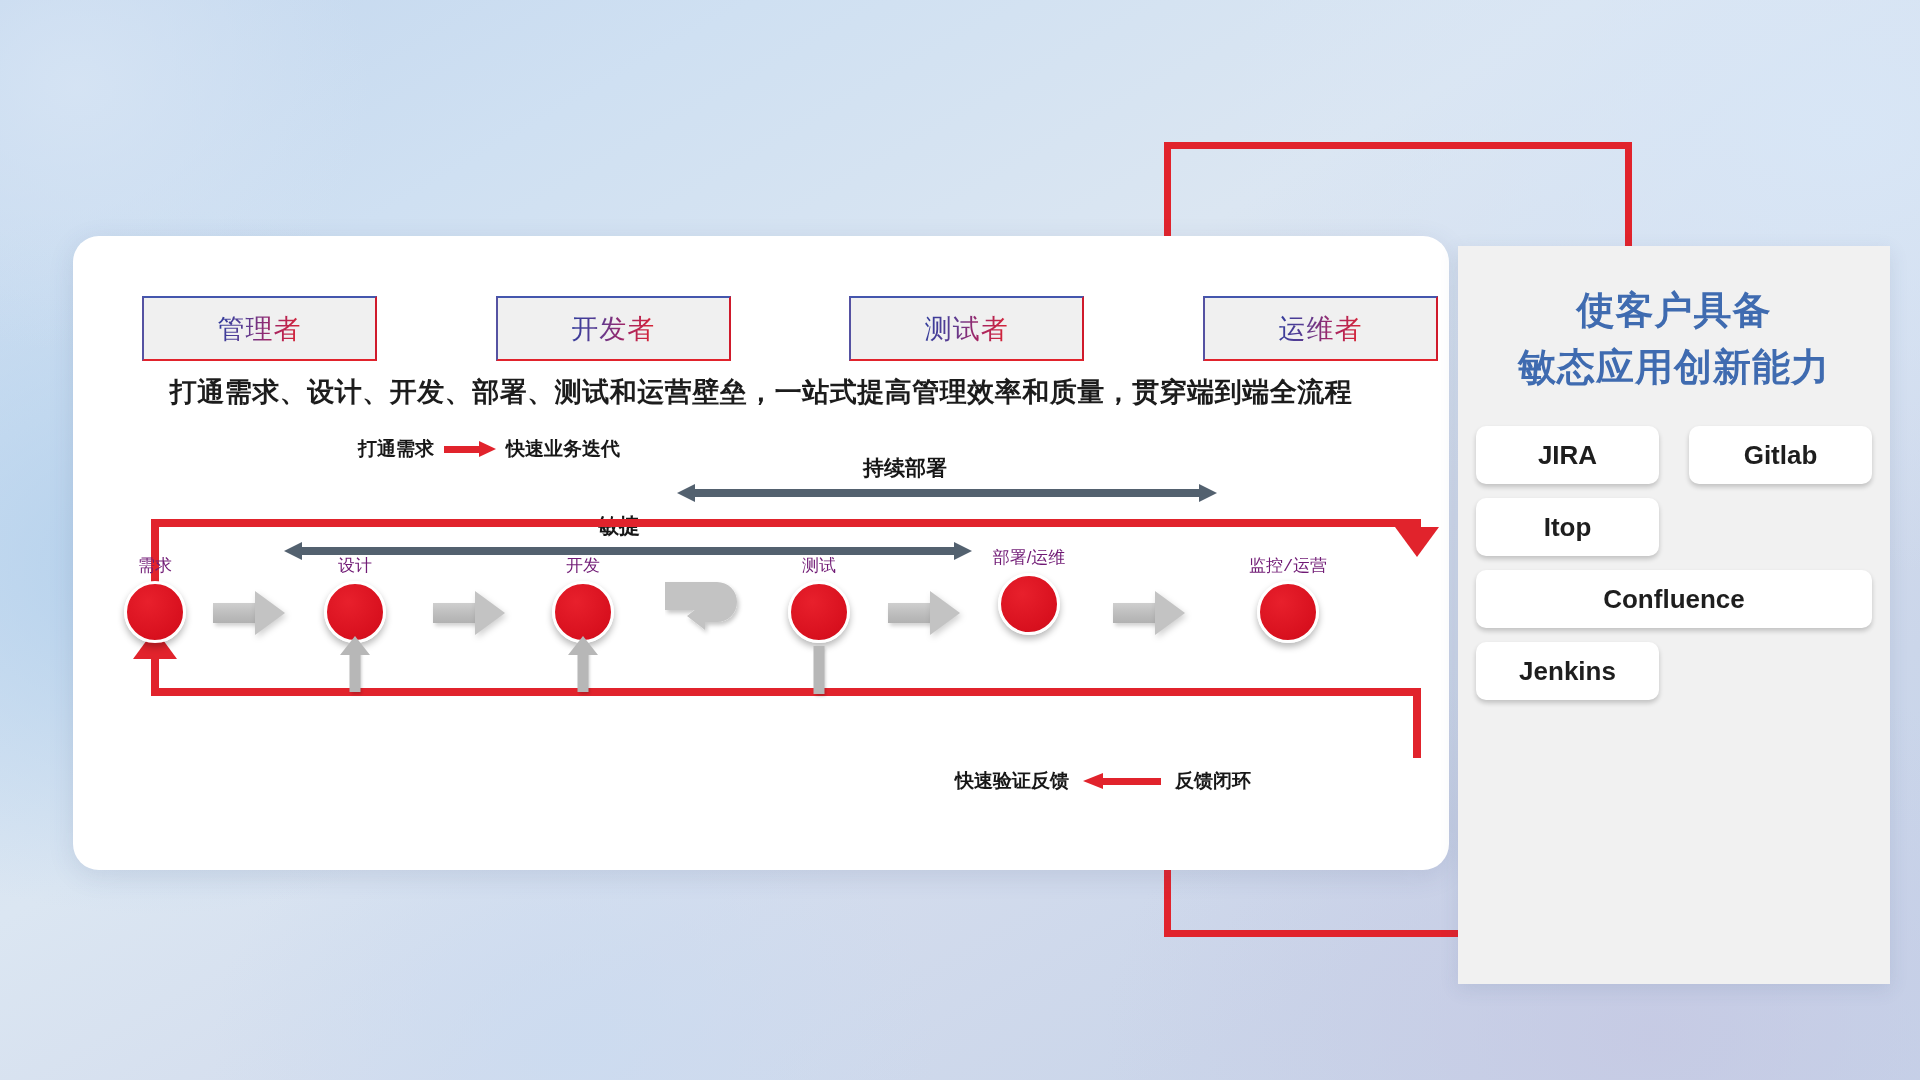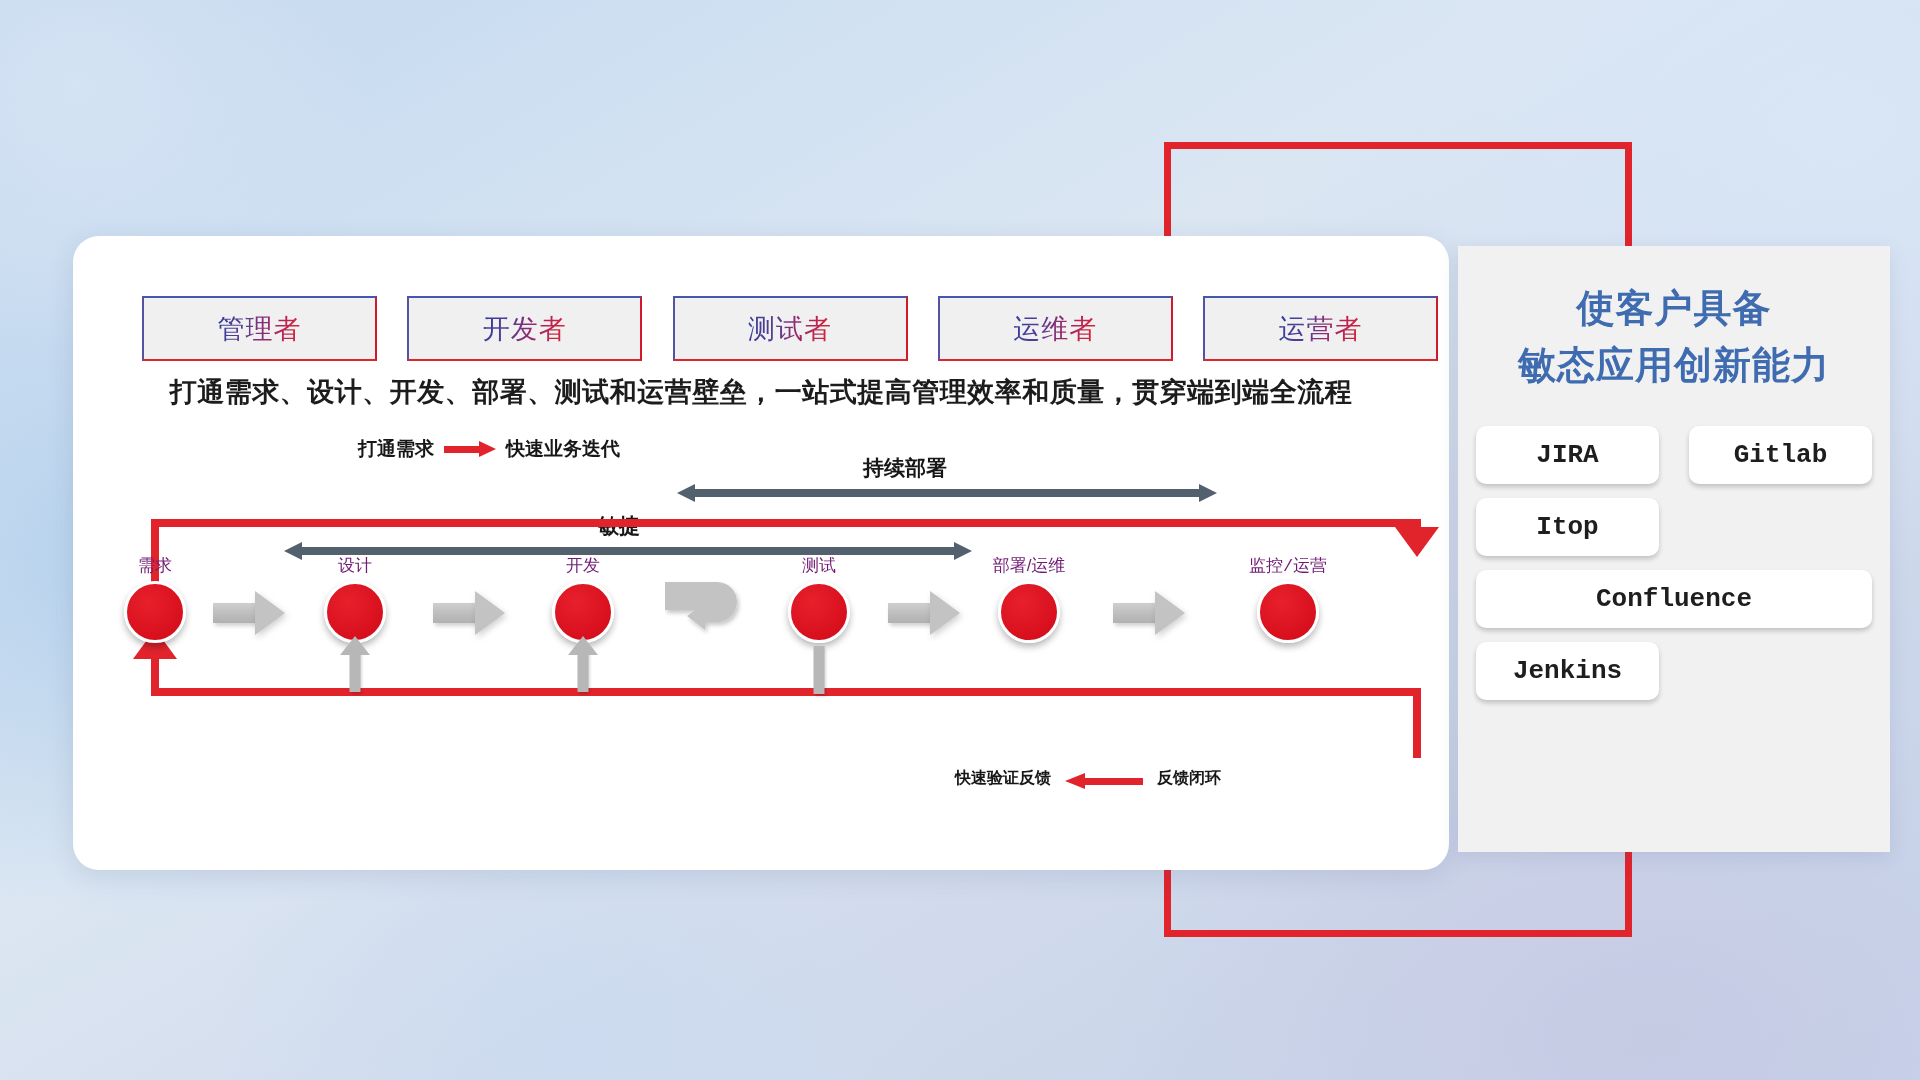--- a/index.html
+++ b/index.html
@@ -85,22 +85,22 @@
   .arrow-red-right .shaft{ position:absolute; left:0; top:5px; width:36px; height:7px; background:#e1232c; }
   .arrow-red-right .head{
     position:absolute; right:0; top:0; width:0; height:0;
     border-top:8px solid transparent; border-bottom:8px solid transparent;
     border-left:17px solid #e1232c;
   }
 
   
   #legend-feedback{
     position:absolute; left:882px; top:532px;
-    display:flex; align-items:flex-end; gap:14px;
-    font-size:16px; font-weight:bold; color:#171717;
+    display:flex; align-items:center; gap:14px;
+    font-size:19px; font-weight:bold; color:#171717;
   }
   .arrow-red-left{ position:relative; width:78px; height:16px; }
   .arrow-red-left .shaft{ position:absolute; right:0; top:5px; width:58px; height:7px; background:#e1232c; }
   .arrow-red-left .head{
     position:absolute; left:0; top:0; width:0; height:0;
     border-top:8px solid transparent; border-bottom:8px solid transparent;
     border-right:20px solid #e1232c;
   }
 
   
@@ -178,24 +178,23 @@
     border-top:22px solid transparent; border-bottom:22px solid transparent;
     border-left:30px solid #c3c3c3;
     filter:drop-shadow(2px 3px 3px rgba(0,0,0,.18));
   }
 
   
   #loop-arrow{ position:absolute; left:712px; top:648px; width:96px; height:68px; }
 
   
   #tools-panel{
-    position:absolute; left:1458px; top:246px; width:432px; height:606px;
+    position:absolute; left:1458px; top:246px; width:432px; height:738px;
     background:#f1f1f1; z-index:4;
     box-shadow:0 5px 18px rgba(60,80,120,.12);
-    font-family:Liberation Mono, monospace;
   }
   #tools-title{
     padding:36px 14px 8px; text-align:center;
     font-size:38px; font-weight:bold; color:#3f6bb0; line-height:1.5;
     letter-spacing:1px;
   }
   #tools-title .t-line{ display:block; }
   #tools-grid{
     margin:22px 18px 0; display:flex; flex-wrap:wrap;
     gap:14px 16px; justify-content:space-between;
@@ -235,23 +234,20 @@
     </div>
     <div class="role-box">
       <span class="role-label">开发者</span>
     </div>
     <div class="role-box">
       <span class="role-label">测试者</span>
     </div>
     <div class="role-box">
       <span class="role-label">运维者</span>
     </div>
-    <div class="role-box">
-      <span class="role-label">运营者</span>
-    </div>
   </div>
 
   <div id="desc">打通需求、设计、开发、部署、测试和运营壁垒，一站式提高管理效率和质量，贯穿端到端全流程</div>
 
   <div id="legend-forward">
     <span>打通需求</span>
     <span class="arrow-red-right">
       <span class="shaft"></span>
       <span class="head"></span>
     </span>
@@ -296,21 +292,21 @@
     <span class="stage-label">开发</span>
     <div class="stage-dot"></div>
     <span class="stem" style="top:96px;height:42px;"></span>
     <span class="stem-head" style="top:82px;"></span>
   </div>
   <div class="stage" style="left:686px;top:318px;">
     <span class="stage-label">测试</span>
     <div class="stage-dot"></div>
     <span class="stem" style="top:92px;height:48px;"></span>
   </div>
-  <div class="stage" style="left:896px;top:318px;">
+  <div class="stage" style="left:896px;top:310px;">
     <span class="stage-label">部署/运维</span>
     <div class="stage-dot"></div>
   </div>
   <div class="stage" style="left:1155px;top:318px;font-family:Liberation Mono, monospace;">
     <span class="stage-label">监控/运营</span>
     <div class="stage-dot"></div>
   </div>
 
   <div class="gray-arrow" style="left:140px;top:355px;">
     <span class="g-shaft"></span>

